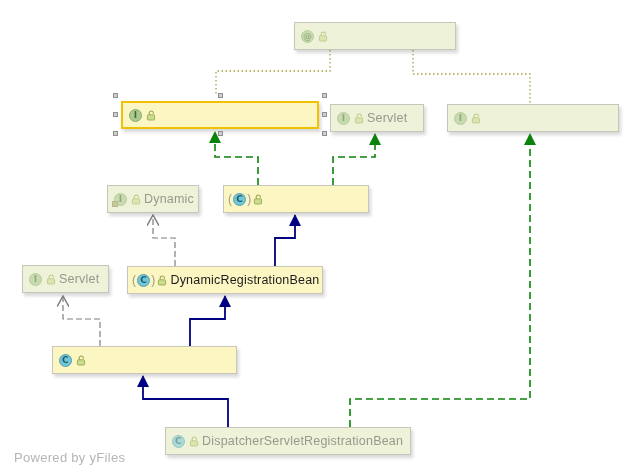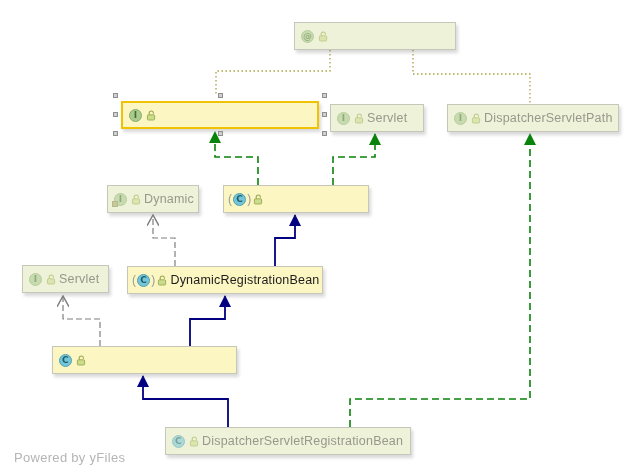--- a/index.html
+++ b/index.html
@@ -96,21 +96,20 @@
     </svg>
     <span class="lbl">Servlet</span>
   </div>
 
   <div class="node faded" style="left:447px;top:104px;width:172px">
     <span class="ic ic-i">I</span>
     <svg class="lock" width="10" height="11" viewBox="0 0 10 11">
       <path d="M3.2 5 V3.1 a2.1 2.1 0 0 1 4.2 0 V3.8" fill="none" stroke="#9ba94e" stroke-width="1.1"></path>
       <rect x="1.4" y="4.8" width="7.2" height="5.2" rx="1" fill="#cbdc8e" stroke="#9ba94e" stroke-width="0.9"></rect>
     </svg>
-    <span class="lbl">DispatcherServletPath</span>
   </div>
 
   <div class="node faded" style="left:107px;top:185px;width:92px">
     <span class="ic ic-i ic-static">I</span>
     <svg class="lock" width="10" height="11" viewBox="0 0 10 11">
       <path d="M3.2 5 V3.1 a2.1 2.1 0 0 1 4.2 0 V3.8" fill="none" stroke="#9ba94e" stroke-width="1.1"></path>
       <rect x="1.4" y="4.8" width="7.2" height="5.2" rx="1" fill="#cbdc8e" stroke="#9ba94e" stroke-width="0.9"></rect>
     </svg>
     <span class="lbl">Dynamic</span>
   </div>

